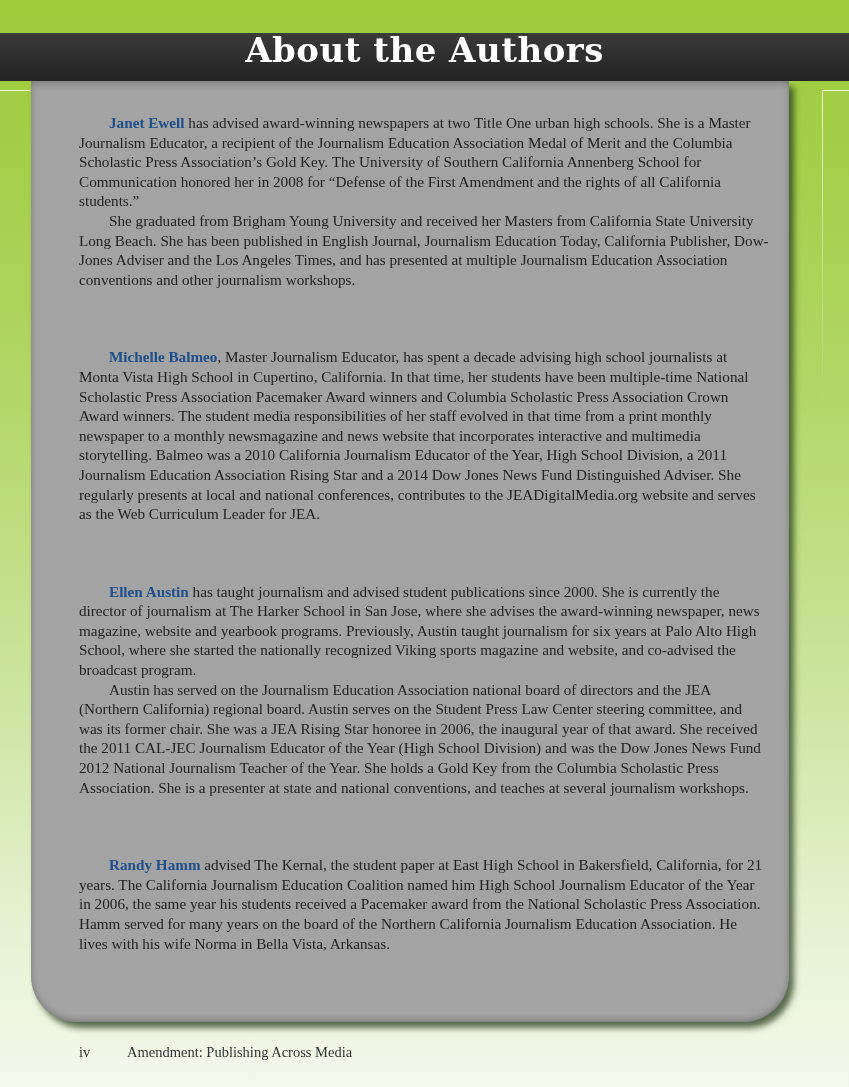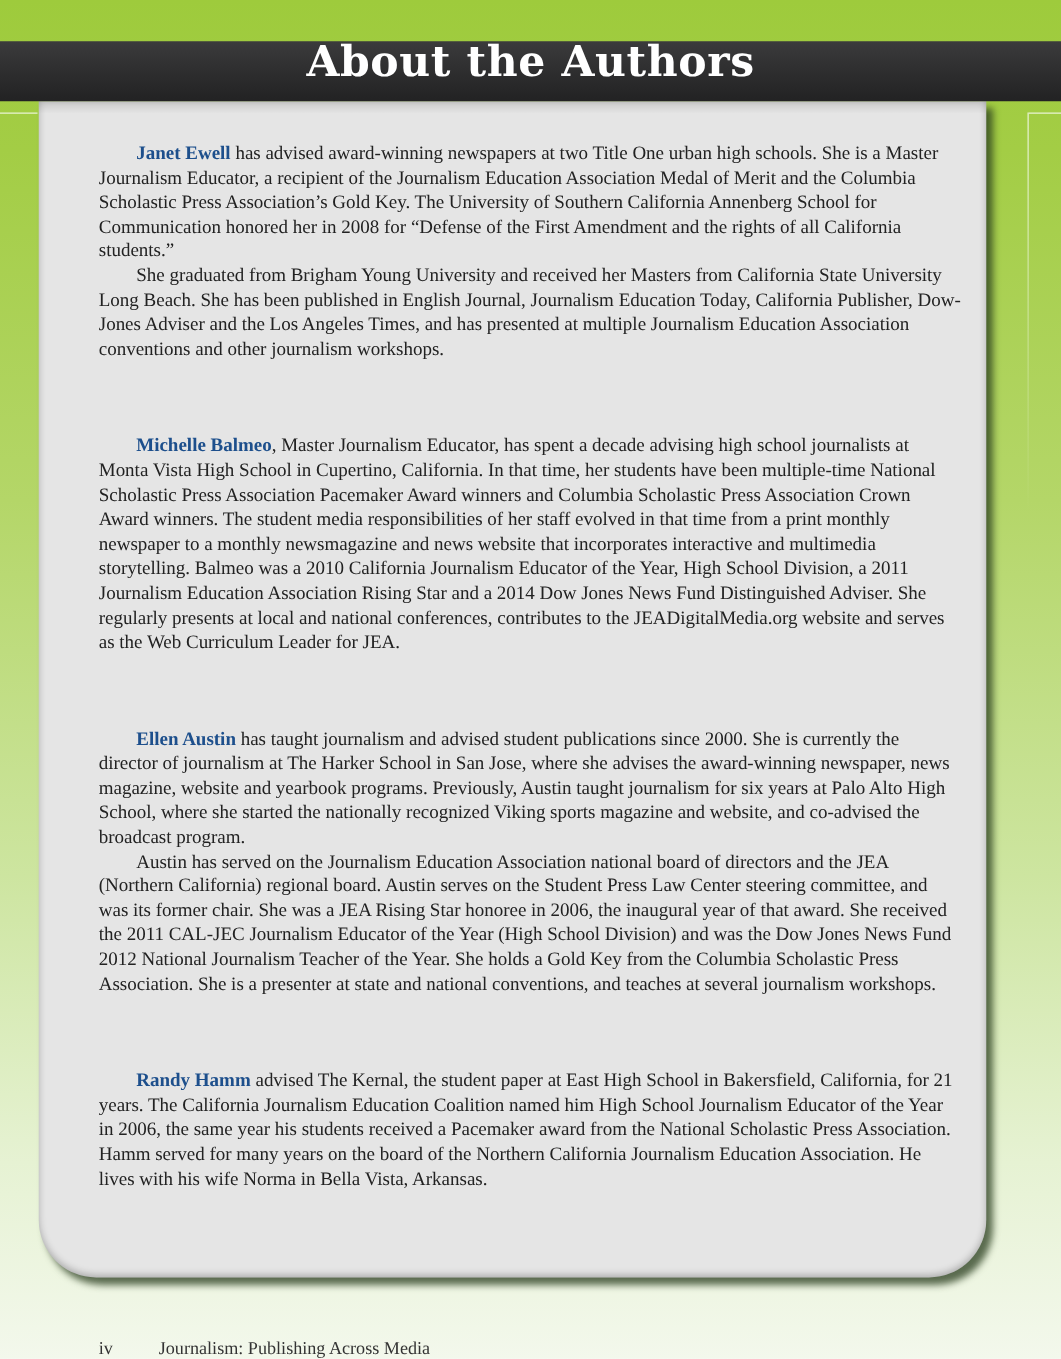--- a/index.html
+++ b/index.html
@@ -40,21 +40,21 @@
       font-family: "DejaVu Serif", "Liberation Serif", serif;
       font-size: 34px;
       letter-spacing: 0.5px;
       line-height: 1;
       margin-top: 8px;
     }
     .card {
       position: absolute;
       left: 31px; top: 81px;
       width: 758px; height: 941px;
-      background: #e5e5e5;
+      background: #a3a3a3;
       border-bottom-left-radius: 46px;
       border-bottom-right-radius: 46px;
       box-shadow: 5px 6px 6px rgba(40, 60, 30, 0.75), 0 -2px 6px rgba(0,0,0,0.25) inset;
       z-index: 2;
     }
     .card-top-shade {
       position: absolute; left: 0; top: 0; width: 100%; height: 10px;
       background: linear-gradient(to bottom, rgba(0,0,0,0.12), rgba(0,0,0,0));
     }
     .content {
@@ -64,21 +64,21 @@
       font-size: 15.2px;
       line-height: 19.6px;
       color: #222222;
     }
     .bio { margin: 0 0 58px 0; }
     .bio p { margin: 0; text-indent: 30px; }
     .author-name { color: #1d4f8c; font-weight: bold; }
     .footer {
       position: absolute; left: 79px; top: 1044px;
       font-size: 14.5px; color: #333333;
-      display: flex; z-index: 2; margin-top: 27px;
+      display: flex; z-index: 2;
     }
     .footer .page-num { width: 48px; }
   </style>
 </head>
 <body>
 
 <div>
   <div class="side-line-left"></div>
   <div class="side-line-right"></div>
   <div class="side-line-right-v"></div>
@@ -108,14 +108,14 @@
 
     <section class="bio">
       <p><span class="author-name">Randy Hamm</span><span> advised The Kernal, the student paper at East High School in Bakersfield, California, for 21 years. The California Journalism Education Coalition named him High School Journalism Educator of the Year in 2006, the same year his students received a Pacemaker award from the National Scholastic Press Association. Hamm served for many years on the board of the Northern California Journalism Education Association. He lives with his wife Norma in Bella Vista, Arkansas.</span></p>
     </section>
 
   </div>
 </div>
 
 <div class="footer">
   <span class="page-num">iv</span>
-  <span>Journalism: Publishing Across Media</span>
+  <span>Amendment: Publishing Across Media</span>
 </div>
 
 </body></html>

